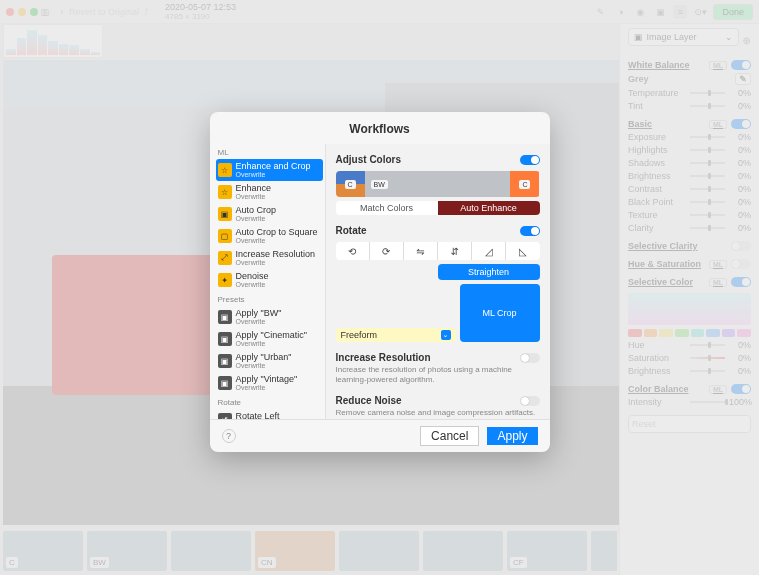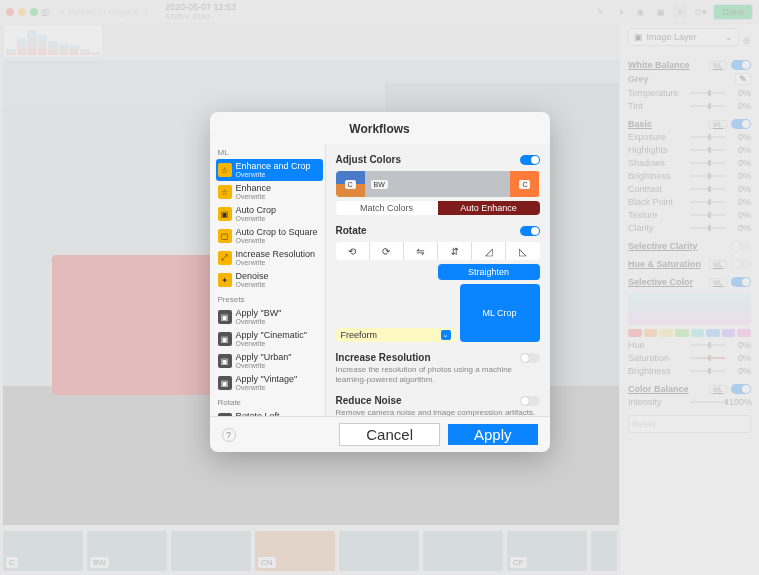--- a/index.html
+++ b/index.html
@@ -10,21 +10,21 @@
 .traffic { display: flex; gap: 4px; }
 .traffic span { width: 8px; height: 8px; border-radius: 50%; display: block; }
 .traffic .red { background: #ff5f57; }
 .traffic .yellow { background: #febc2e; }
 .traffic .green { background: #28c840; }
 .tb-btn { width: 14px; height: 14px; border-radius: 3px; display: flex; align-items: center; justify-content: center; color: #888; font-size: 9px; }
 .tb-group { display: flex; gap: 3px; align-items: center; }
 .tb-right { margin-left: auto; display: flex; gap: 6px; align-items: center; }
 .tb-title { font-size: 9px; color: #555; }
 .tb-dim { font-size: 8px; color: #999; }
-.done-btn { padding: 2px 8px; border: 1px solid #ccc; border-radius: 3px; font-size: 9px; background: #22c55e; }
+.done-btn { padding: 2px 8px; border: 1px solid #ccc; border-radius: 3px; font-size: 9px; background: #86efac; }
 
 
 .histo { position: absolute; top: 24px; left: 3px; width: 100px; height: 34px; background: #fff; border: 1px solid #ddd; border-radius: 2px; display: flex; align-items: flex-end; padding: 2px; gap: 1px; }
 .histo span { flex: 1; background: linear-gradient(to top, rgba(255,0,0,0.3), rgba(0,200,255,0.3)); }
 
 
 .main-img { position: absolute; top: 60px; left: 3px; right: 140px; bottom: 50px; background: #c5d5dd; overflow: hidden; }
 .building { position: absolute; bottom: 30%; left: 0; width: 62%; height: 60%; background: #c9cdd2; }
 .building2 { position: absolute; bottom: 30%; right: 0; width: 38%; height: 65%; background: #b8bcc2; }
 .road { position: absolute; bottom: 0; left: 0; right: 0; height: 30%; background: #8e8e8e; }
@@ -96,21 +96,21 @@
 .mr-select { flex: 1; background: #fef9c3; padding: 2px 5px; border-radius: 4px; font-size: 9px; display: flex; align-items: center; margin-top: 44px; }
 .mr-select .arrow { margin-left: auto; width: 10px; height: 10px; background: #0a84ff; border-radius: 2px; color: #fff; font-size: 7px; display: flex; align-items: center; justify-content: center; }
 .mr-blue-btn { flex: 0 0 80px; background: #0a84ff; color: #fff; text-align: center; padding: 2px; border-radius: 4px; font-size: 9px; display: flex; align-items: center; justify-content: center; }
 .mr-block { margin-top: 10px; }
 .mr-block .bhdr { display: flex; align-items: center; font-size: 10px; font-weight: 600; }
 .mr-block .bhdr .toggle-sm { margin-left: auto; }
 .mr-block .bdesc { font-size: 8px; color: #888; margin-top: 2px; line-height: 10px; }
 .modal-footer { display: flex; align-items: center; padding: 6px 12px; border-top: 1px solid #e0e0e0; gap: 8px; }
 .modal-footer .help { width: 14px; height: 14px; border: 1px solid #ccc; border-radius: 50%; text-align: center; font-size: 9px; color: #888; line-height: 12px; }
 .modal-footer .spacer { flex: 1; }
-.modal-footer .btn { padding: 2px 26px; border-radius: 0; font-size: 15px; }
+.modal-footer .btn { padding: 2px 10px; border-radius: 0; font-size: 12px; }
 .modal-footer .btn.cancel { background: #fff; border: 1px solid #ccc; color: #333; }
 .modal-footer .btn.apply { background: #0a84ff; color: #fff; }
 </style>
 </head>
 <body>
 
 <div class="topbar">
   <div class="traffic">
     <span class="red"></span>
     <span class="yellow"></span>

